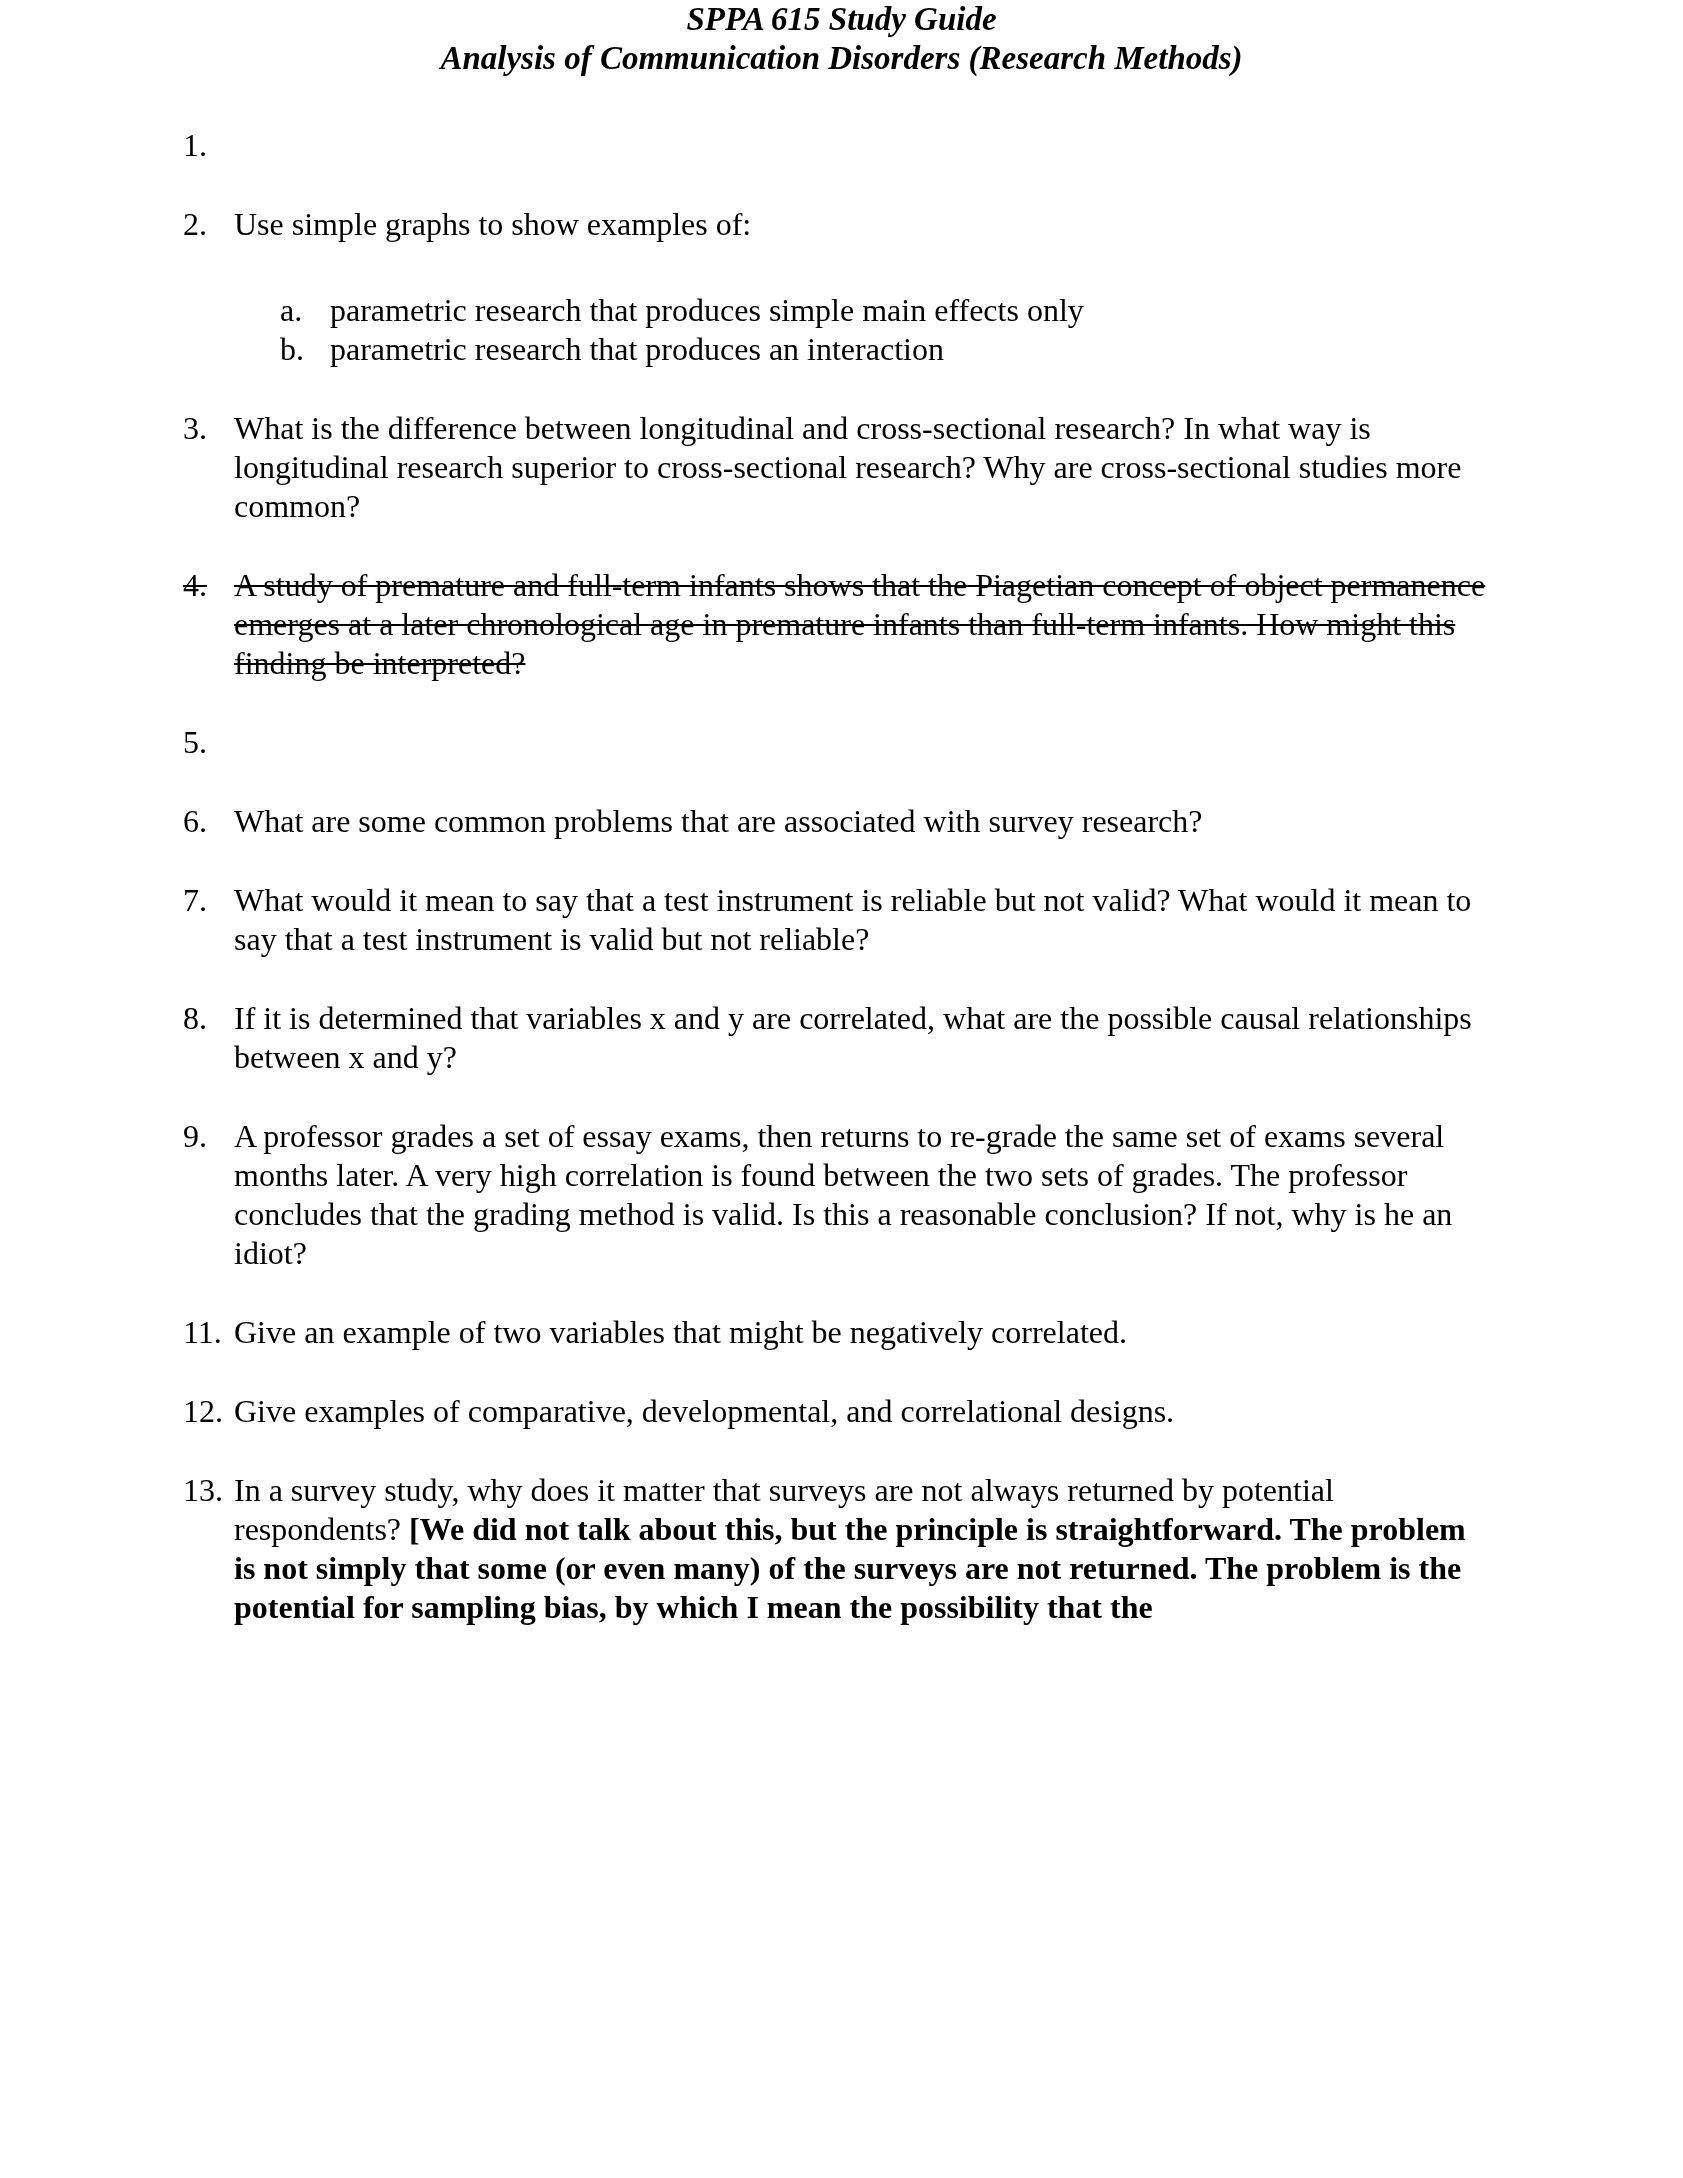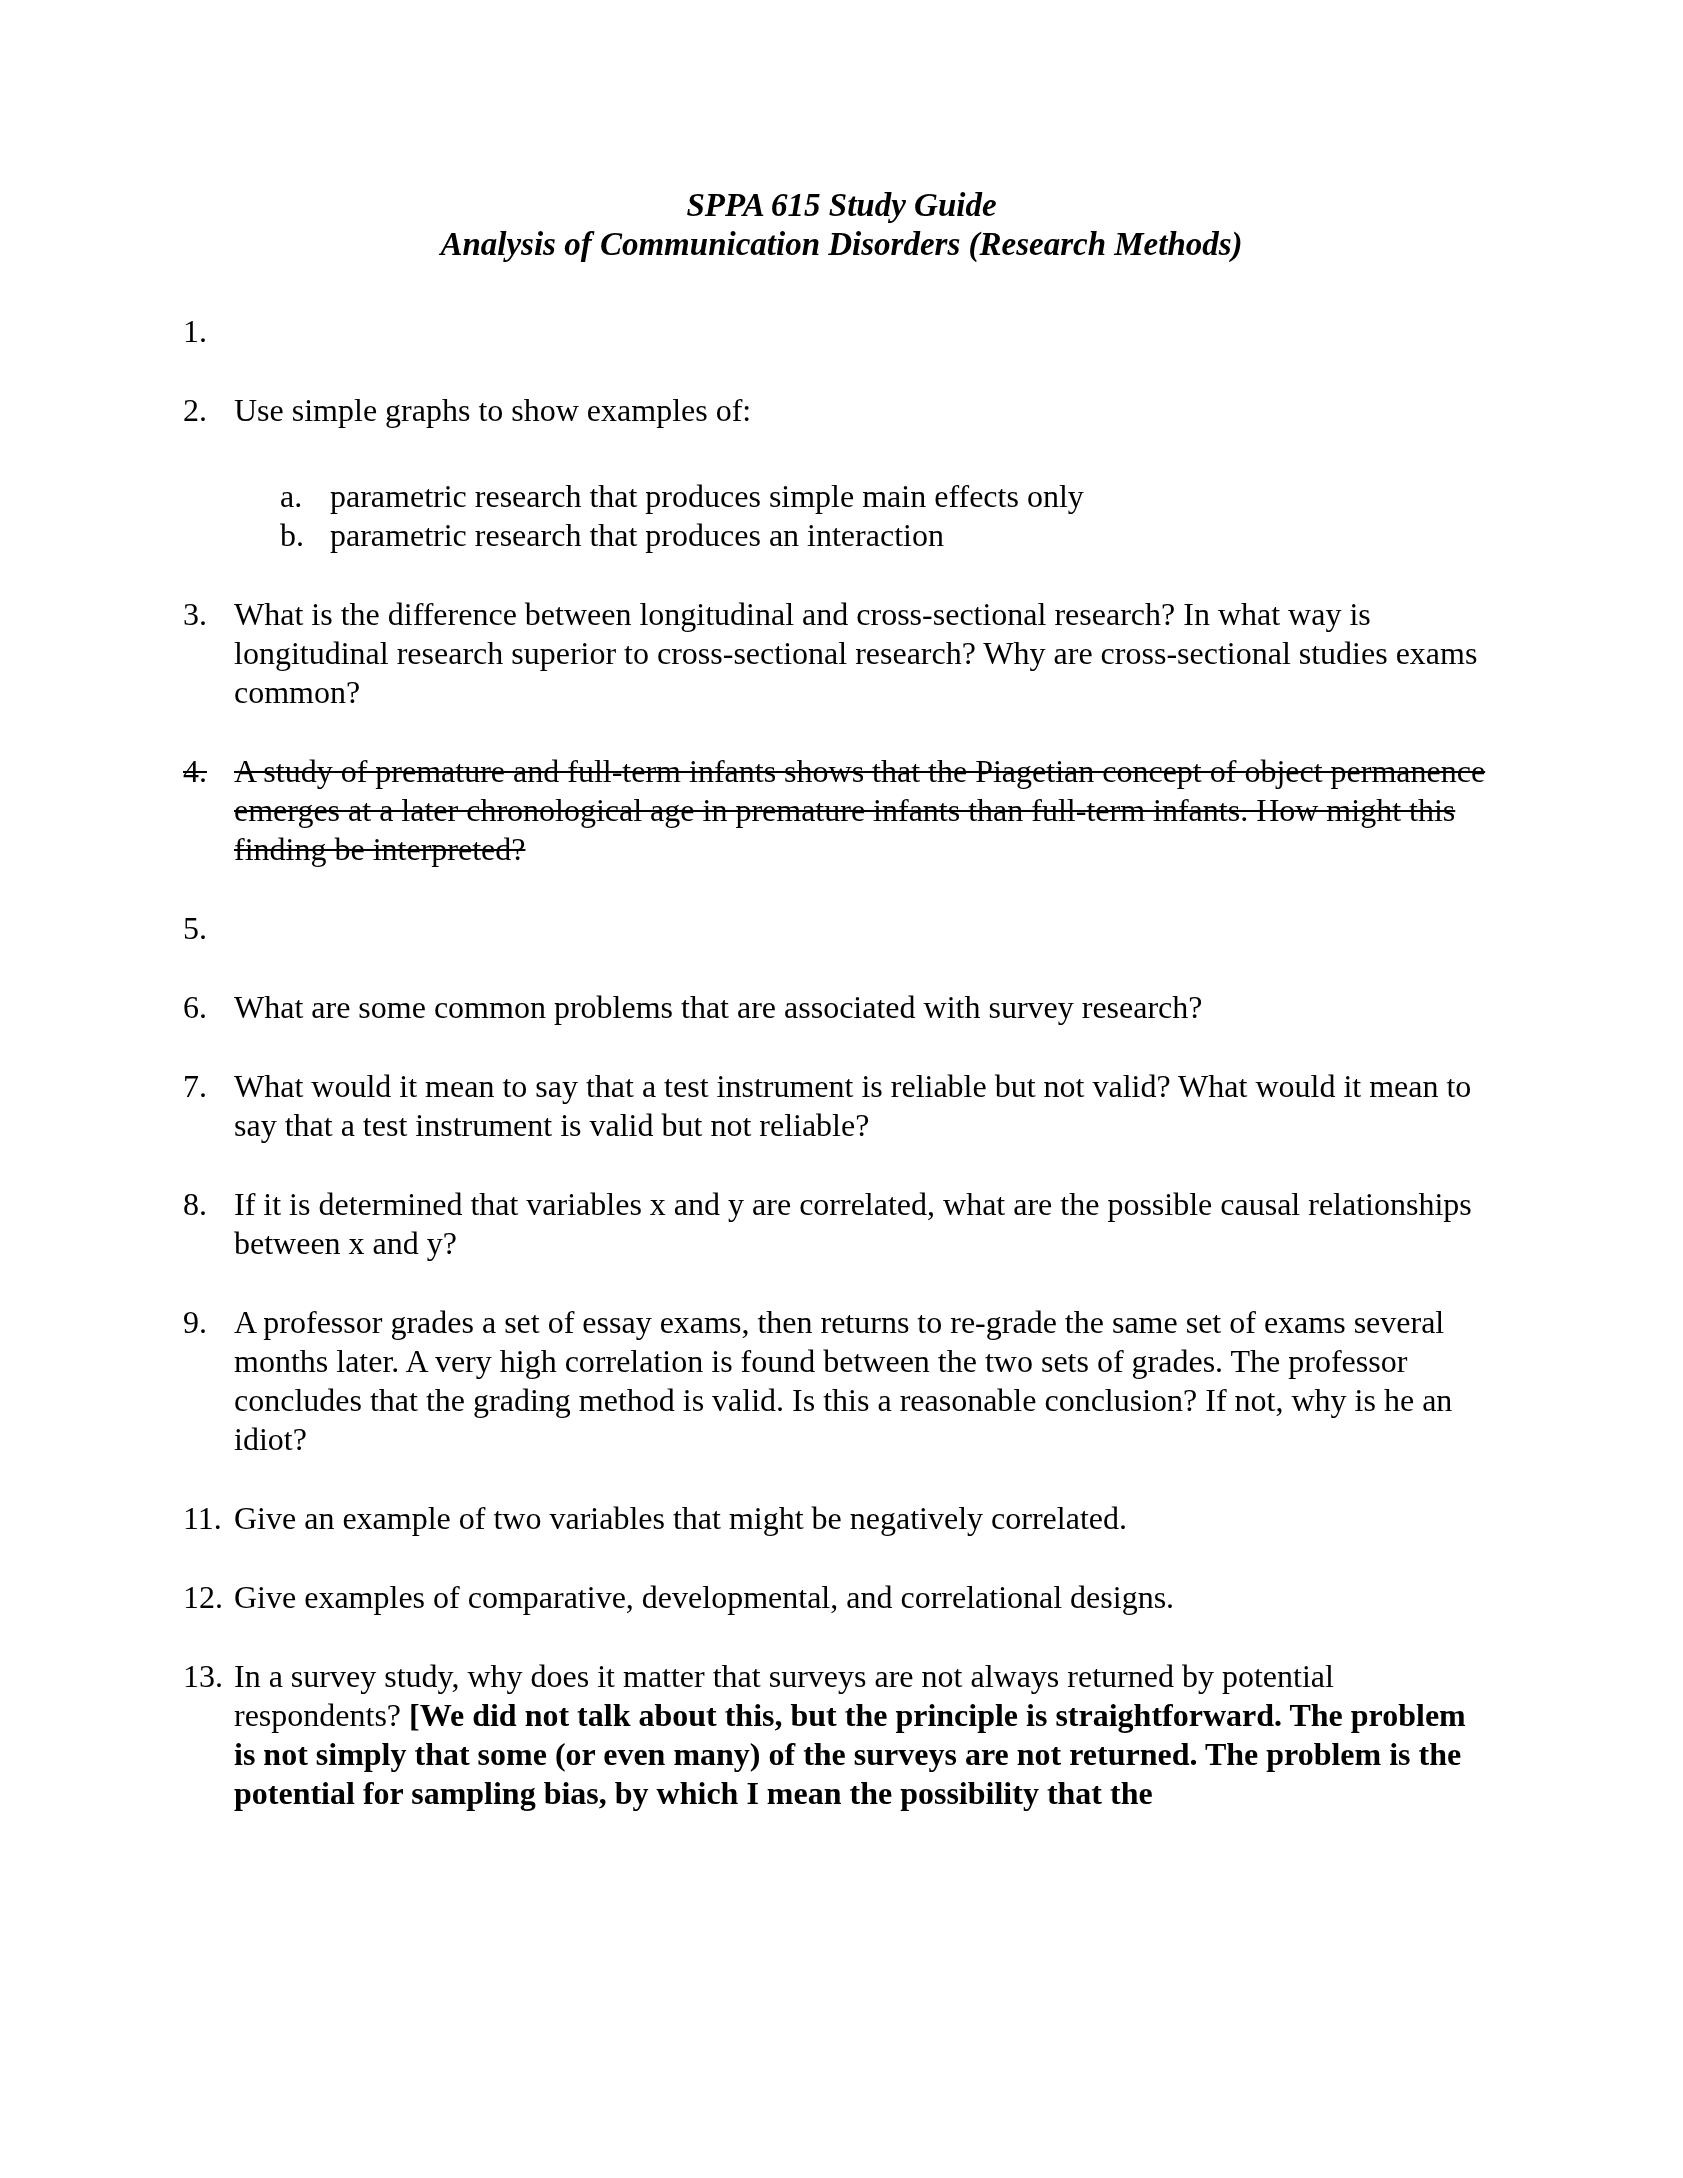--- a/index.html
+++ b/index.html
@@ -10,21 +10,20 @@
   .page {
     position: relative;
     width: 1683px;
     height: 2178px;
     background: #ffffff;
     color: #000000;
     font-family: "Liberation Serif", "DejaVu Serif", serif;
     font-size: 32px;
     line-height: 39px;
     box-sizing: border-box;
-    padding-top: 186px;
     overflow: hidden;
   }
   .doc-title {
     text-align: center;
     font-weight: bold;
     font-style: italic;
     font-size: 33px;
     line-height: 39px;
     margin: 0 0 48px 0;
   }
@@ -92,21 +91,21 @@
             <span class="letter">b.</span>
             <span class="subtxt">parametric research that produces an interaction</span>
           </div>
         </div>
       </div>
     </li>
 
     <li class="q">
       <span class="num">3.</span>
       <div class="txt">
-        <span class="para">What is the difference between longitudinal and cross-sectional research? In what way is longitudinal research superior to cross-sectional research? Why are cross-sectional studies exams common?</span>
+        <span class="para">What is the difference between longitudinal and cross-sectional research? In what way is longitudinal research superior to cross-sectional research? Why are cross-sectional studies more common?</span>
       </div>
     </li>
 
     <li class="q struck">
       <span class="num">4.</span>
       <div class="txt">
         <span class="para">A study of premature and full-term infants shows that the Piagetian concept of object permanence emerges at a later chronological age in premature infants than full-term infants. How might this finding be interpreted?</span>
       </div>
     </li>
 

